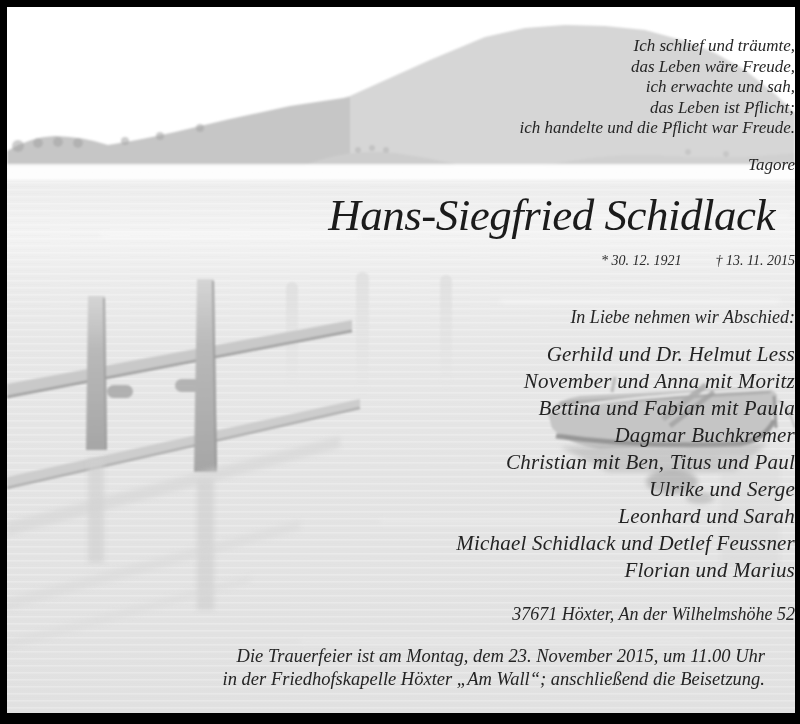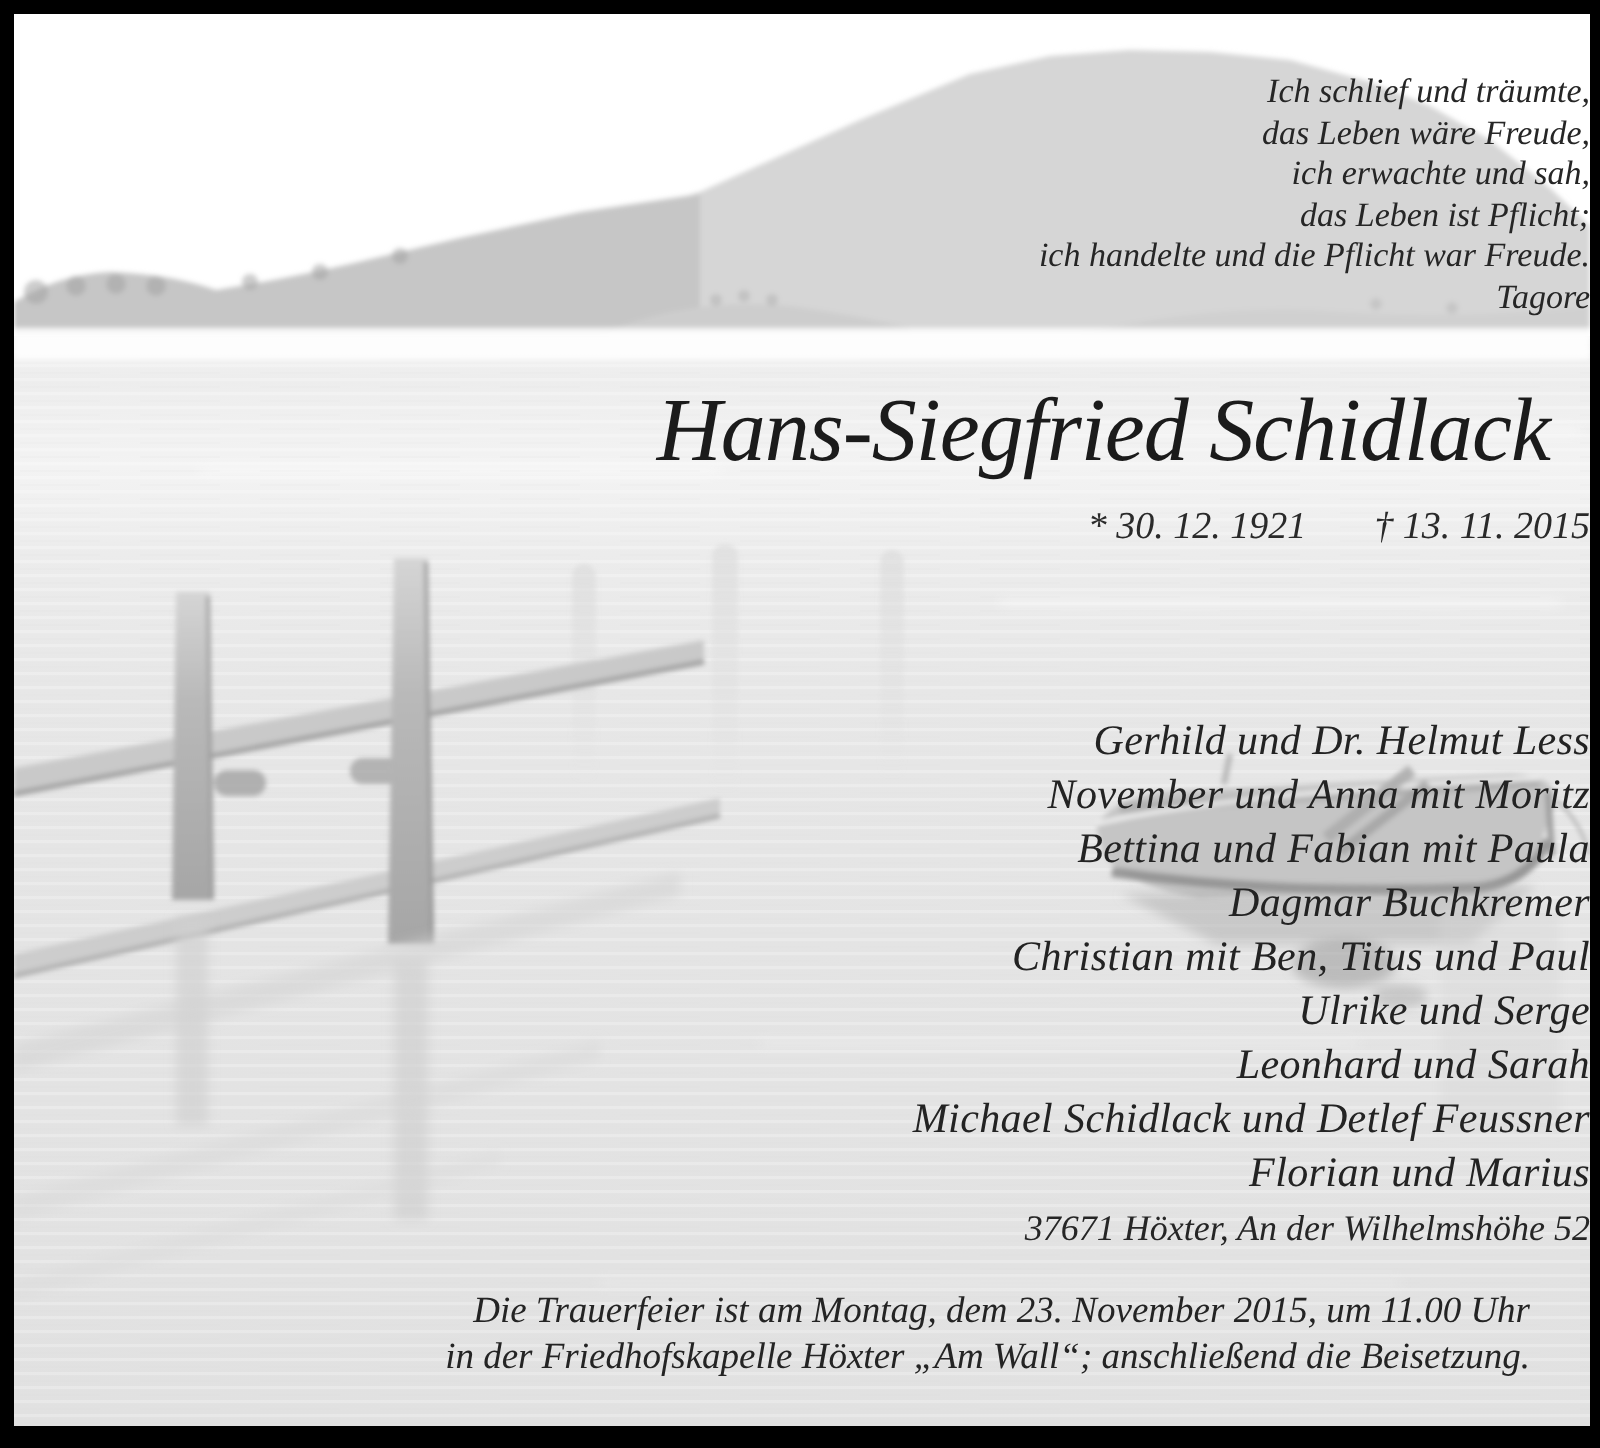--- a/index.html
+++ b/index.html
@@ -11,29 +11,29 @@
   .frame{position:absolute;inset:0;background:#000;}
   .page{
     position:absolute;top:7px;left:7px;right:5px;bottom:11px;
     background:#fff;overflow:hidden;
   }
   .photo{position:absolute;inset:0;width:100%;height:100%;}
   .content{position:absolute;inset:0;color:#222;font-style:italic;}
   .tblock{position:absolute;left:0;right:0;text-align:right;white-space:nowrap;}
 
   .poem{top:29px;font-size:17px;line-height:20.5px;color:#262626;}
-  .poem-attrib{margin-top:0;}
+  .poem-attrib{margin-top:16px;}
   .deceased-name{
     top:183px;font-size:45px;line-height:50px;color:#1b1b1b;
     transform:translateX(-20px);letter-spacing:-0.5px;
   }
-  .dates{top:246px;font-size:19px;color:#2a2a2a;}
+  .dates{top:246px;font-size:14px;color:#2a2a2a;}
   .dates .sep{display:inline-block;width:34px;}
   .farewell{top:300px;font-size:18px;color:#262626;}
-  .mourners{top:334px;font-size:21px;line-height:27px;color:#232323;letter-spacing:0.2px;margin-top:16px;}
+  .mourners{top:334px;font-size:21px;line-height:27px;color:#232323;letter-spacing:0.2px;}
   .address{top:597px;font-size:18px;color:#262626;padding-left:28px;}
   .funeral{top:638px;font-size:18.5px;line-height:23px;color:#242424;transform:translateX(-30px);}
 </style>
 </head>
 <body>
 
 <div class="frame"></div>
 
 <div class="page">
 
@@ -167,20 +167,21 @@
       <div>ich handelte und die Pflicht war Freude.</div>
       <div class="poem-attrib">Tagore</div>
     </div>
 
     <div class="tblock deceased-name">Hans-Siegfried Schidlack</div>
 
     <div class="tblock dates">
       <span><span>*</span> <span>30. 12. 1921</span></span><span class="sep"></span><span><span>†</span> <span>13. 11. 2015</span></span>
     </div>
 
+    <div class="tblock farewell">In Liebe nehmen wir Abschied:</div>
 
     <div class="tblock mourners">
       <div>Gerhild und Dr. Helmut Less</div>
       <div>November und Anna mit Moritz</div>
       <div>Bettina und Fabian mit Paula</div>
       <div>Dagmar Buchkremer</div>
       <div>Christian mit Ben, Titus und Paul</div>
       <div>Ulrike und Serge</div>
       <div>Leonhard und Sarah</div>
       <div>Michael Schidlack und Detlef Feussner</div>

